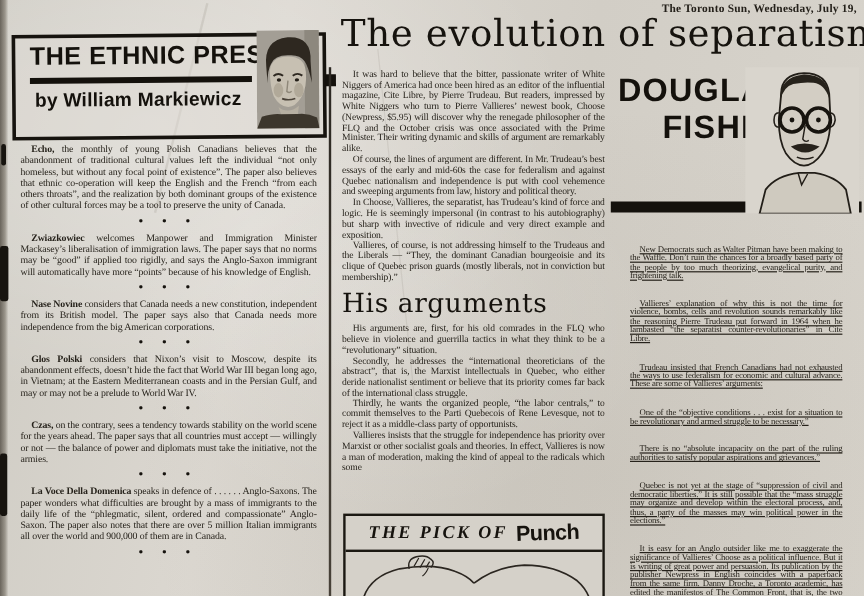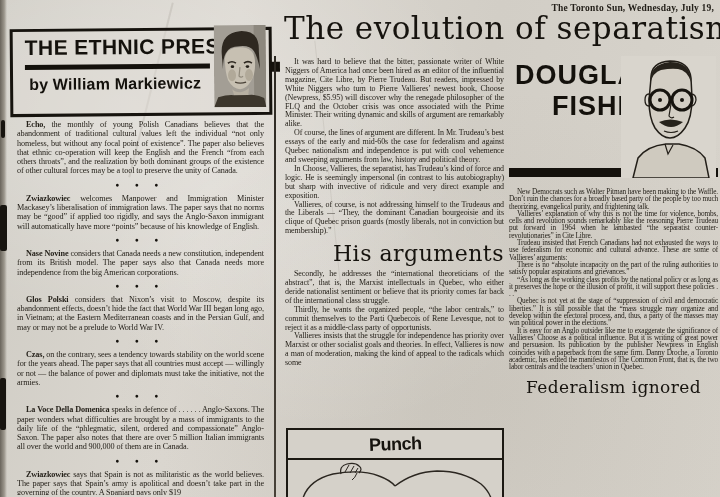--- a/index.html
+++ b/index.html
@@ -39,38 +39,38 @@
   .ethnic-body p{margin:4px;text-indent:9px;}
   .ethnic-body .lead{font-weight:bold;}
   .sep{text-align:center;font-size:6.5px;letter-spacing:7px;line-height:10px;margin:1px 0;text-indent:0 !important;color:#16130e;}
 
   .vrule{position:absolute;left:274px;top:56px;width:2px;height:441px;background:linear-gradient(#2c2822,#474138);}
 
   
   .mid-col{position:absolute;left:285px;top:58px;width:219px;height:370px;overflow:hidden;
     font-size:8px;line-height:8.9px;text-align:justify;letter-spacing:-.1px;color:#26221b;}
   .mid-col p{margin:0;text-indent:9px;}
-  .subhead-his{font:400 22px "DejaVu Serif", serif;text-align:right;margin:5px 0 4px;letter-spacing:.5px;color:#16130e;}
+  .subhead-his{font:400 22px "DejaVu Serif", serif;text-align:left;margin:5px 0 4px;letter-spacing:.5px;color:#16130e;}
 
   
   .punch-box{position:absolute;left:286px;top:428px;width:214px;height:69px;border:2.5px solid #1b1812;background:#d5d1c9;}
   .punch-title{height:28px;border-bottom:2px solid #1b1812;display:flex;align-items:center;justify-content:center;gap:7px;}
   .punch-prefix{font:bold italic 15px "Liberation Serif", serif;letter-spacing:2px;color:#16130e;}
   .punch-logo{font:bold 18px "Liberation Sans", sans-serif;letter-spacing:-.5px;transform:rotate(-2deg);color:#16130e;}
   .punch-cartoon{display:block;margin:2px auto 0;}
 
   
   .right-col{position:absolute;left:509px;top:56px;width:209px;height:441px;overflow:hidden;}
   .fisher-name{position:absolute;left:0;top:4px;width:148px;text-align:right;
     font:bold 27px "Liberation Sans", sans-serif;letter-spacing:1px;line-height:31px;color:#14110c;}
   .fisher-bar{position:absolute;left:-4px;top:112px;width:216px;height:9px;background:#14110c;transform:skewX(-30deg);}
   .fisher-portrait{position:absolute;left:112px;top:-2px;width:95px;height:124px;}
   .fisher-text{position:absolute;left:0;top:132px;width:209px;
     font-size:7.3px;line-height:7.3px;text-align:justify;letter-spacing:-.15px;color:#26221b;}
-  .fisher-text p{margin:0;text-indent:8px;}
+  .fisher-text p{margin:16px;text-indent:8px;text-decoration:underline;}
   .subhead-fed{font:400 17px "DejaVu Serif", serif;text-align:center;margin-top:7px;letter-spacing:.4px;text-indent:0 !important;color:#16130e;}
 </style>
 </head>
 <body>
 
 <div class="page">
   <div class="crease1"></div>
   <div class="crease2"></div>
   <div class="edge-strip"></div>
   <div class="blob b1"></div>
@@ -109,38 +109,39 @@
     <p><span class="lead">Zwiazkowiec</span><span> welcomes Manpower and Immigration Minister Mackasey’s liberalisation of immigration laws. The paper says that no norms may be “good” if applied too rigidly, and says the Anglo-Saxon immigrant will automatically have more “points” because of his knowledge of English.</span></p>
     <p class="sep">● ● ●</p>
     <p><span class="lead">Nase Novine</span><span> considers that Canada needs a new constitution, independent from its British model. The paper says also that Canada needs more independence from the big American corporations.</span></p>
     <p class="sep">● ● ●</p>
     <p><span class="lead">Glos Polski</span><span> considers that Nixon’s visit to Moscow, despite its abandonment effects, doesn’t hide the fact that World War III began long ago, in Vietnam; at the Eastern Mediterranean coasts and in the Persian Gulf, and may or may not be a prelude to World War IV.</span></p>
     <p class="sep">● ● ●</p>
     <p><span class="lead">Czas,</span><span> on the contrary, sees a tendency towards stability on the world scene for the years ahead. The paper says that all countries must accept — willingly or not — the balance of power and diplomats must take the initiative, not the armies.</span></p>
     <p class="sep">● ● ●</p>
     <p><span class="lead">La Voce Della Domenica</span><span> speaks in defence of . . . . . . Anglo-Saxons. The paper wonders what difficulties are brought by a mass of immigrants to the daily life of the “phlegmatic, silent, ordered and compassionate” Anglo-Saxon. The paper also notes that there are over 5 million Italian immigrants all over the world and 900,000 of them are in Canada.</span></p>
     <p class="sep">● ● ●</p>
-    <p><span class="lead">Zwiazkowiec</span><span> says that Spain is not as militaristic as the world believes. The paper says that Spain’s army is apolitical and doesn’t take part in the governing of the country. A Spaniard pays only $19</span></p>
   </div>
 
   <div class="vrule"></div>
 
   <div class="mid-col">
     <p>It was hard to believe that the bitter, passionate writer of White Niggers of America had once been hired as an editor of the influential magazine, Cite Libre, by Pierre Trudeau. But readers, impressed by White Niggers who turn to Pierre Vallieres’ newest book, Choose (Newpress, $5.95) will discover why the renegade philosopher of the FLQ and the October crisis was once associated with the Prime Minister. Their writing dynamic and skills of argument are remarkably alike.</p>
     <p>Of course, the lines of argument are different. In Mr. Trudeau’s best essays of the early and mid-60s the case for federalism and against Quebec nationalism and independence is put with cool vehemence and sweeping arguments from law, history and political theory.</p>
     <p>In Choose, Vallieres, the separatist, has Trudeau’s kind of force and logic. He is seemingly impersonal (in contrast to his autobiography) but sharp with invective of ridicule and very direct example and exposition.</p>
     <p>Vallieres, of course, is not addressing himself to the Trudeaus and the Liberals — “They, the dominant Canadian bourgeoisie and its clique of Quebec prison guards (mostly liberals, not in conviction but membership).”</p>
     <h2 class="subhead-his">His arguments</h2>
+    <p>His arguments are, first, for his old comrades in the FLQ who believe in violence and guerrilla tactics in what they think to be a “revolutionary” situation.</p>
     <p>Secondly, he addresses the “international theoreticians of the abstract”, that is, the Marxist intellectuals in Quebec, who either deride nationalist sentiment or believe that its priority comes far back of the international class struggle.</p>
     <p>Thirdly, he wants the organized people, “the labor centrals,” to commit themselves to the Parti Quebecois of Rene Levesque, not to reject it as a middle-class party of opportunists.</p>
     <p>Vallieres insists that the struggle for independence has priority over Marxist or other socialist goals and theories. In effect, Vallieres is now a man of moderation, making the kind of appeal to the radicals which some</p>
   </div>
 
   <div class="punch-box">
     <div class="punch-title">
+      <span class="punch-prefix">THE PICK OF</span>
       <span class="punch-logo">Punch</span>
     </div>
     <svg class="punch-cartoon" width="200" height="36" viewBox="0 0 200 36">
       <path d="M8,36 Q14,18 38,12 Q66,7 84,14 Q95,18 100,24" stroke="#2b2620" stroke-width="1.4" fill="none"></path>
       <path d="M100,24 Q118,10 142,9 Q168,9 186,22 Q193,28 196,36" stroke="#2b2620" stroke-width="1.4" fill="none"></path>
       <path d="M46,12 Q44,4 52,2 Q60,0 64,4 Q68,7 64,11" stroke="#2b2620" stroke-width="1.2" fill="none"></path>
       <path d="M50,10 L54,3 M55,11 L59,4 M60,11 L63,6" stroke="#2b2620" stroke-width="1" fill="none"></path>
       <path d="M62,11 Q60,16 57,18" stroke="#2b2620" stroke-width="1" fill="none"></path>
     </svg>
   </div>
@@ -165,20 +166,20 @@
       <circle cx="39" cy="46" r="2" fill="#17140f"></circle>
       <circle cx="61" cy="46" r="2" fill="#17140f"></circle>
       <path d="M50,50 L48,62 Q50,65 53,63" fill="none" stroke="#221e18" stroke-width="1.2"></path>
       <path d="M38,68 Q49,63 62,68 Q56,73 50,73 Q44,73 38,68 Z" fill="#26221b"></path>
       <path d="M43,77 Q50,80 57,77" fill="none" stroke="#221e18" stroke-width="1.2"></path>
     </svg>
     <div class="fisher-text">
       <p>New Democrats such as Walter Pitman have been making to the Waffle. Don’t ruin the chances for a broadly based party of the people by too much theorizing, evangelical purity, and frightening talk.</p>
       <p>Vallieres’ explanation of why this is not the time for violence, bombs, cells and revolution sounds remarkably like the reasoning Pierre Trudeau put forward in 1964 when he lambasted “the separatist counter-revolutionaries” in Cite Libre.</p>
       <p>Trudeau insisted that French Canadians had not exhausted the ways to use federalism for economic and cultural advance. These are some of Vallieres’ arguments:</p>
+      <p>One of the “objective conditions . . . exist for a situation to be revolutionary and armed struggle to be necessary.”</p>
       <p>There is no “absolute incapacity on the part of the ruling authorities to satisfy popular aspirations and grievances.”</p>
-      <p>“As long as the working class profits by the national policy or as long as it preserves the hope or the illusion of profit, it will support these policies . . .”</p>
       <p>Quebec is not yet at the stage of “suppression of civil and democratic liberties.” It is still possible that the “mass struggle may organize and develop within the electoral process, and, thus, a party of the masses may win political power in the elections.”</p>
       <p>It is easy for an Anglo outsider like me to exaggerate the significance of Vallieres’ Choose as a political influence. But it is writing of great power and persuasion. Its publication by the publisher Newpress in English coincides with a paperback from the same firm. Danny Droche, a Toronto academic, has edited the manifestos of The Common Front, that is, the two labor centrals and the teachers’ union in Quebec.</p>
       <h2 class="subhead-fed">Federalism ignored</h2>
     </div>
   </div>
 </div>
 
 </body></html>

